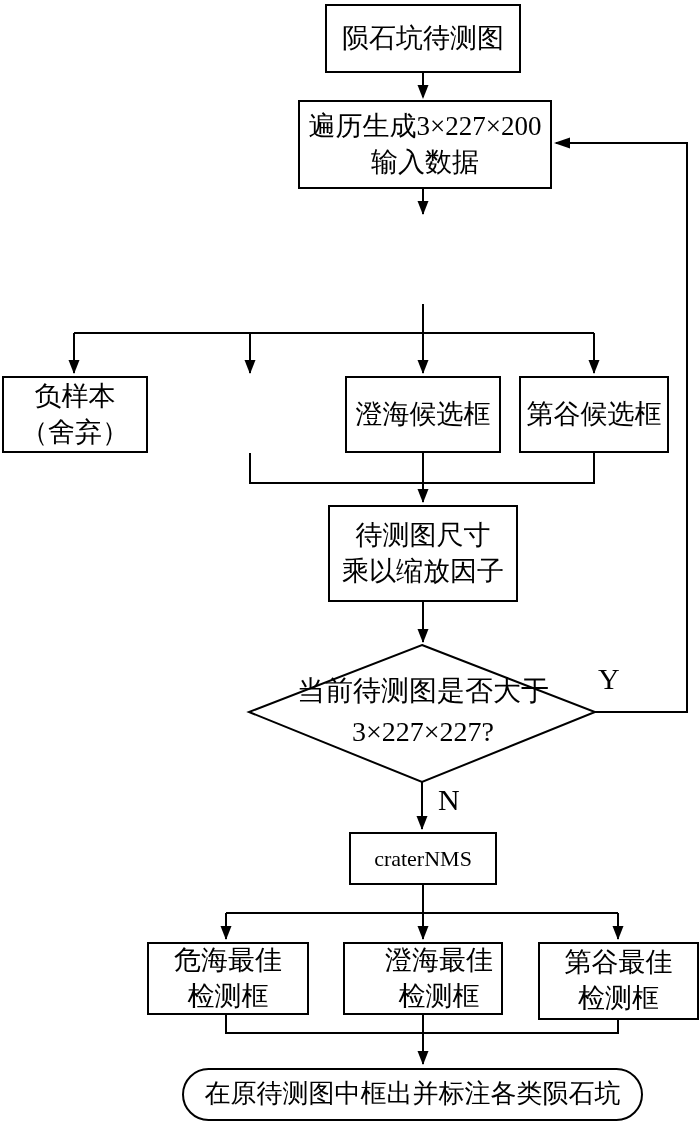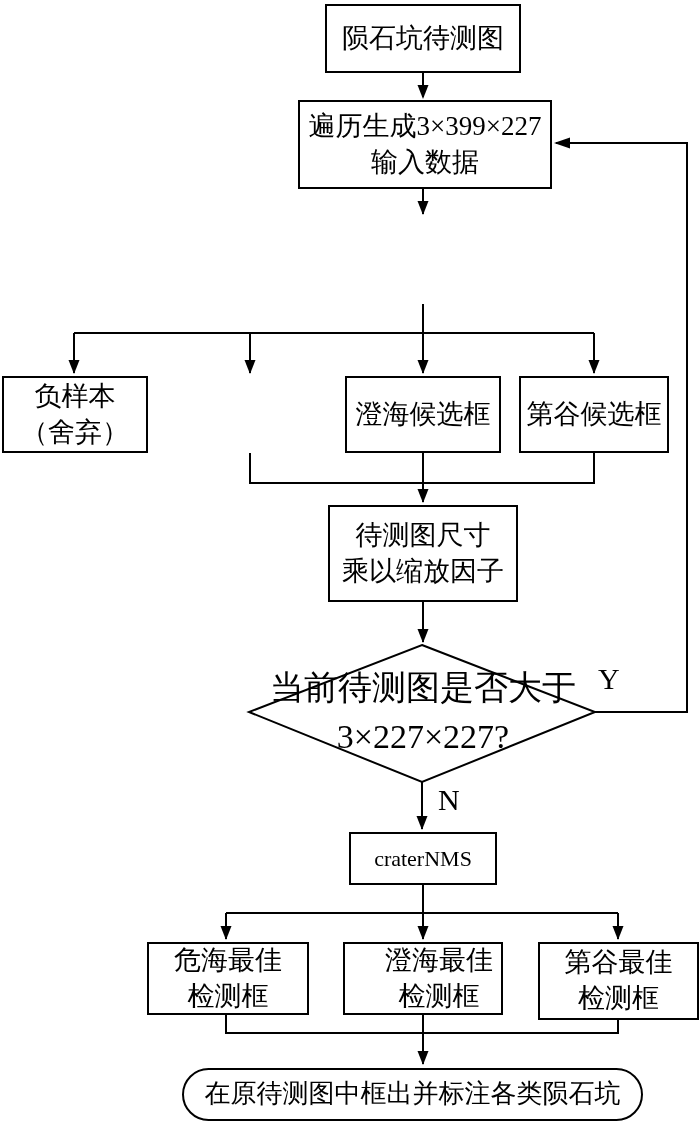--- a/index.html
+++ b/index.html
@@ -37,21 +37,21 @@
   }
   
   .n-source   {left:325px;top:4px;   width:196px;height:69px;}
   .n-generate {left:298px;top:100px; width:254px;height:89px;}
   .n-network  {left:325px;top:217px; width:196px;height:87px;}
   .n-negative {left:2px;  top:376px; width:146px;height:77px;}
   .n-cand1    {left:172px;top:376px; width:156px;height:77px;}
   .n-cand2    {left:345px;top:376px; width:156px;height:77px;}
   .n-cand3    {left:519px;top:376px; width:150px;height:77px;}
   .n-scale    {left:328px;top:505px; width:190px;height:97px;}
-  .n-decision {left:252px;top:668px; width:342px;height:88px;font-size:34px;line-height:1.45;}
+  .n-decision {left:252px;top:668px; width:342px;height:88px;font-size:28px;line-height:1.45;}
   .n-nms      {left:349px;top:832px; width:148px;height:53px;font-size:22px;}
   .n-best1    {left:147px;top:942px; width:162px;height:73px;}
   .n-best2    {left:343px;top:942px; width:160px;height:73px;padding-left:32px;}
   .n-best3    {left:538px;top:942px; width:161px;height:78px;}
   .n-output   {left:182px;top:1068px;width:461px;height:53px;border-radius:27px;font-size:26px;}
   .lbl-y{left:598px;top:664px;}
   .lbl-n{left:438px;top:785px;}
 </style>
 </head>
 <body>
@@ -117,21 +117,21 @@
       <polygon points="612.5,926 623.5,926 618,940"></polygon>
       <polygon points="417.5,1051 428.5,1051 423,1065"></polygon>
     </g>
   </svg>
 
   <div class="node n-source">
     <span>陨石坑待测图</span>
   </div>
 
   <div class="node n-generate">
-    <span>遍历生成3×399×227</span>
+    <span>遍历生成3×227×200</span>
     <span>输入数据</span>
   </div>
 
 
   <div class="node n-negative">
     <span>负样本</span>
     <span>（舍弃）</span>
   </div>
 
 

